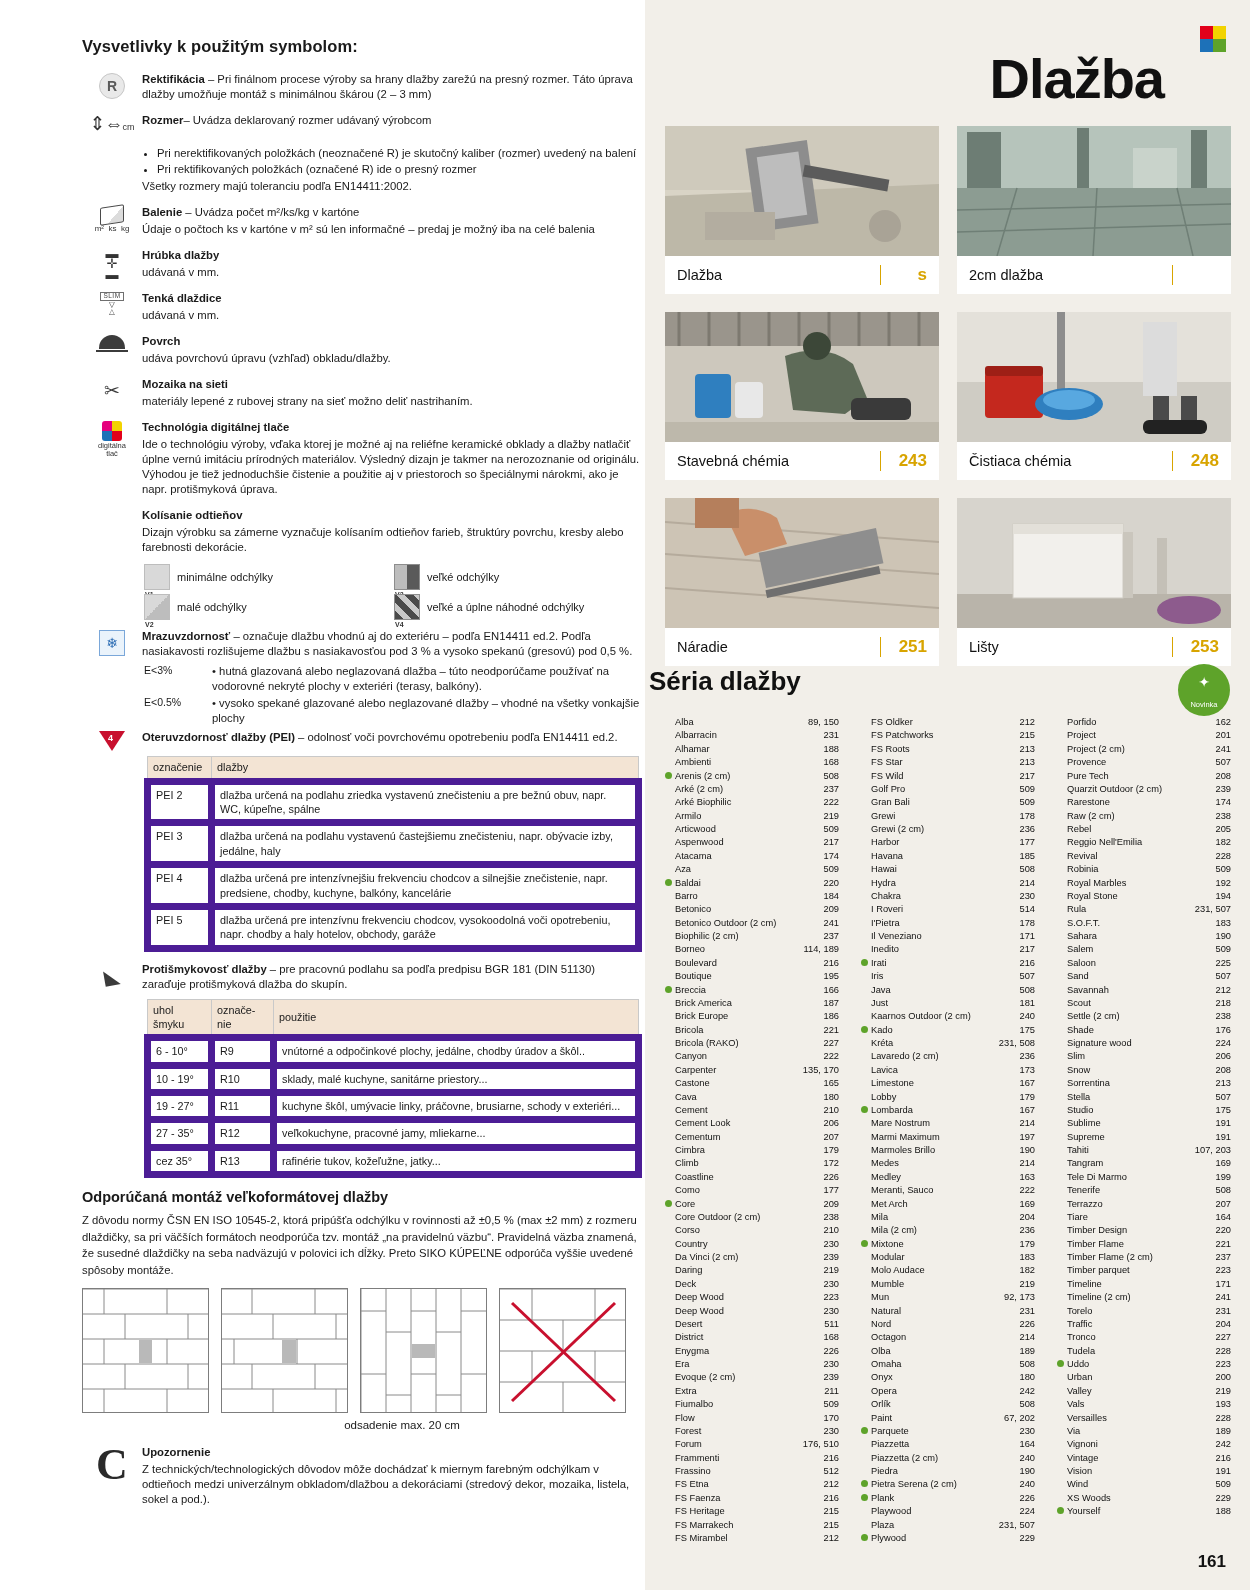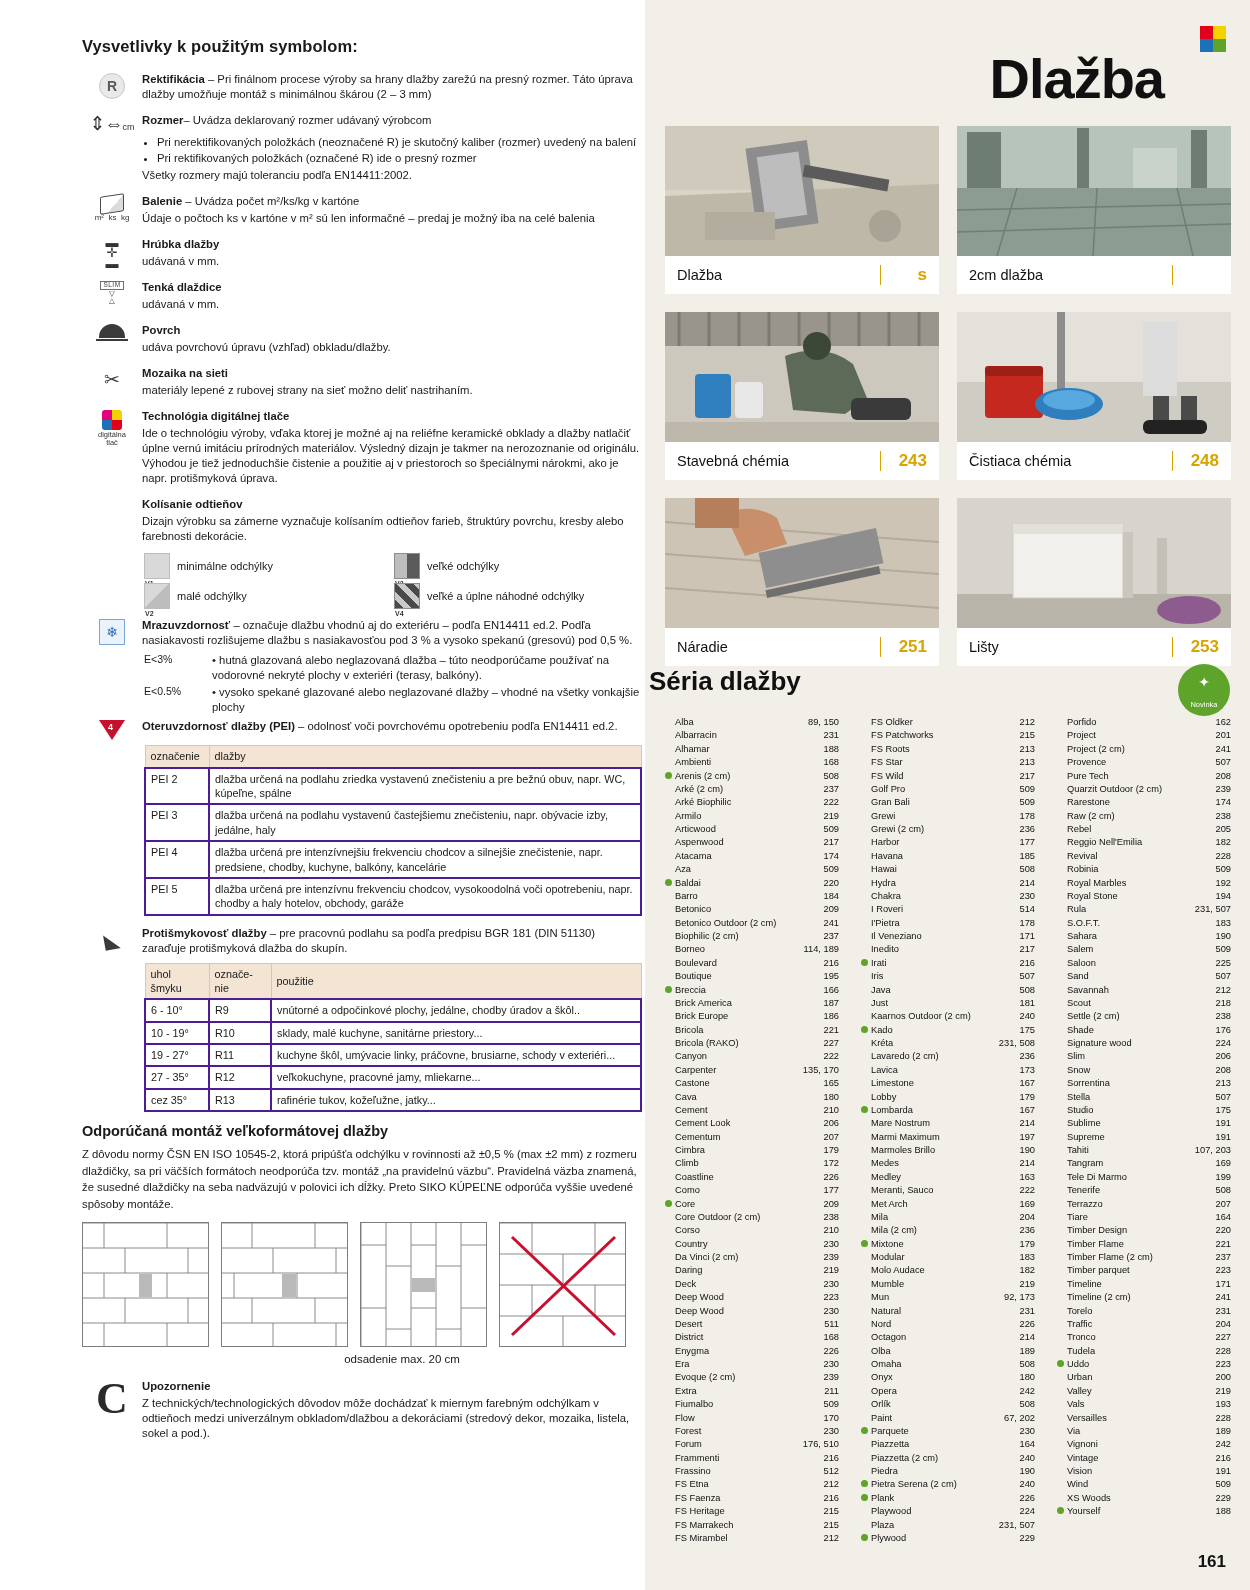--- a/index.html
+++ b/index.html
@@ -21,21 +21,21 @@
     font-size:16.5px; font-weight:bold; margin:0 0 14px 0; letter-spacing:.1px;
   }
   .sym-row { display:flex; margin-bottom:9px; }
   .sym-icon {
     width:60px; flex:0 0 60px; display:flex; align-items:flex-start;
     justify-content:center; padding-top:1px;
   }
   .sym-body { flex:1 1 auto; }
   .sym-body b { font-weight:bold; }
   .sym-body p { margin:0 0 2px 0; }
-  .sym-body ul { margin:7px 0 2px 0; padding-left:15px; }
+  .sym-body ul { margin:18px 0 2px 0; padding-left:15px; }
   .sym-body li { margin:0 0 1px 0; }
 
   
   .ic-rekt {
     width:26px;height:26px;border-radius:50%;
     background:#e9e9e9; border:1px solid #c6c6c6;
     display:flex;align-items:center;justify-content:center;
     font-size:14px;font-weight:bold;color:#5a5a5a;
   }
   .ic-rozmer { font-size:9px; color:#333; text-align:center; line-height:1; }
@@ -94,21 +94,21 @@
 
   
   table.pei, table.slip {
     border-collapse:collapse; width:100%; font-size:10.8px; margin:5px 0 10px 62px;
     width:calc(100% - 62px);
   }
   table.pei th, table.slip th {
     background:#f3e4d4; border:1px solid #c9c9c9; text-align:left; padding:3px 5px; font-weight:normal;
   }
   table.pei td, table.slip td {
-    border:2px solid #4c1d95; padding:3px 5px; vertical-align:top;
+    border:7px solid #4c1d95; padding:3px 5px; vertical-align:top;
   }
   table.pei td:first-child, table.slip td:first-child { white-space:nowrap; width:64px; }
   table.slip td:nth-child(2){ width:62px; }
 
   .sec-head { font-size:14.5px; font-weight:bold; margin:10px 0 5px 0; }
   .para { font-size:11.3px; line-height:1.45; margin:0 0 8px 0; }
 
   
   .mont-wrap { display:flex; gap:12px; margin-top:10px; }
   .mont-box { width:127px; height:125px; border:1px solid #7d7d7d; background:#fff; position:relative; overflow:hidden;}

